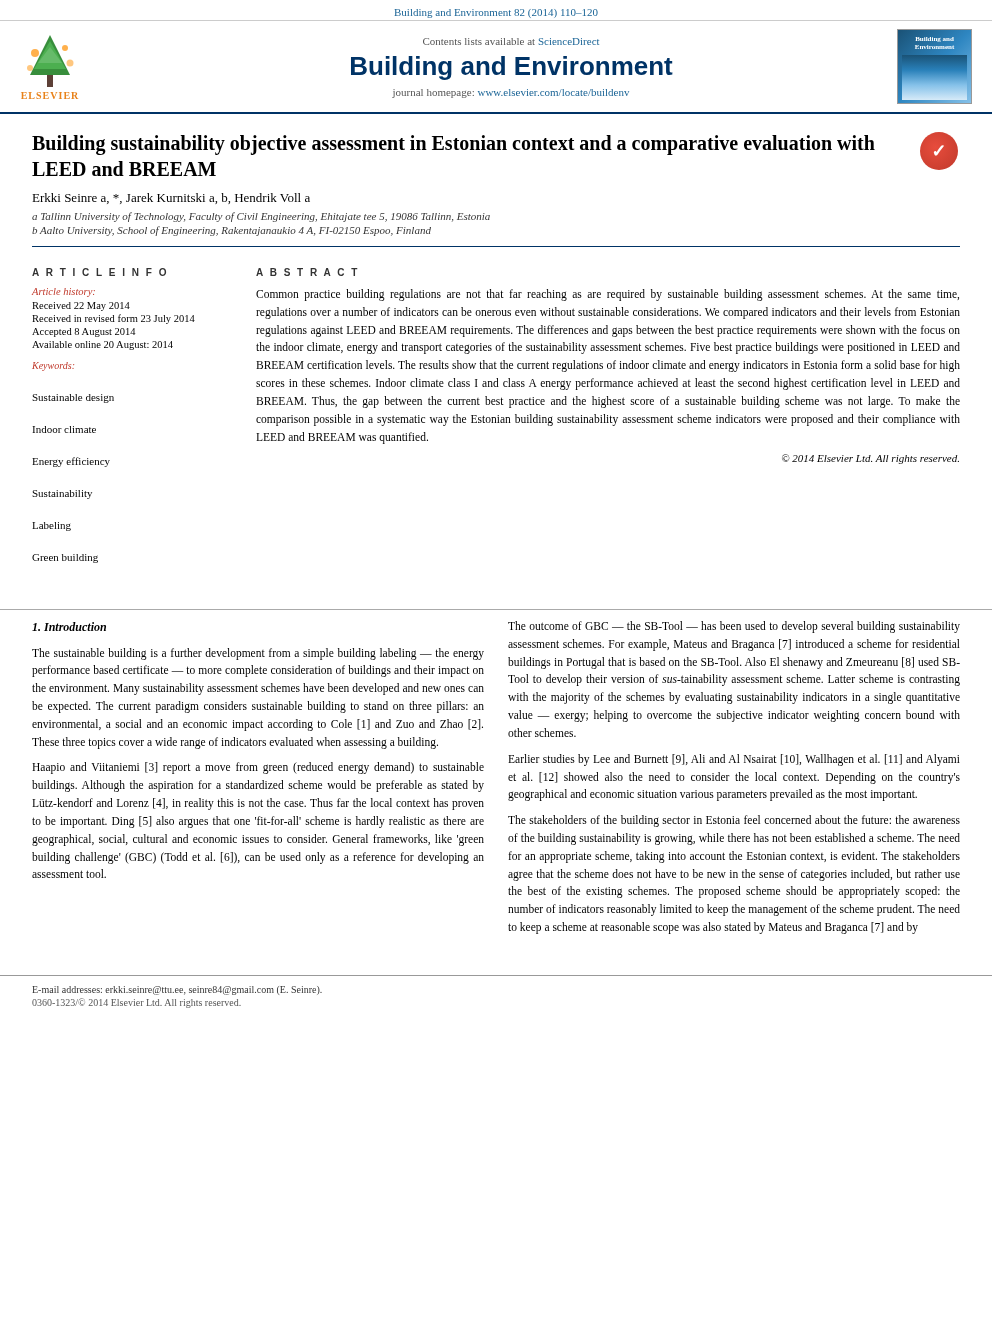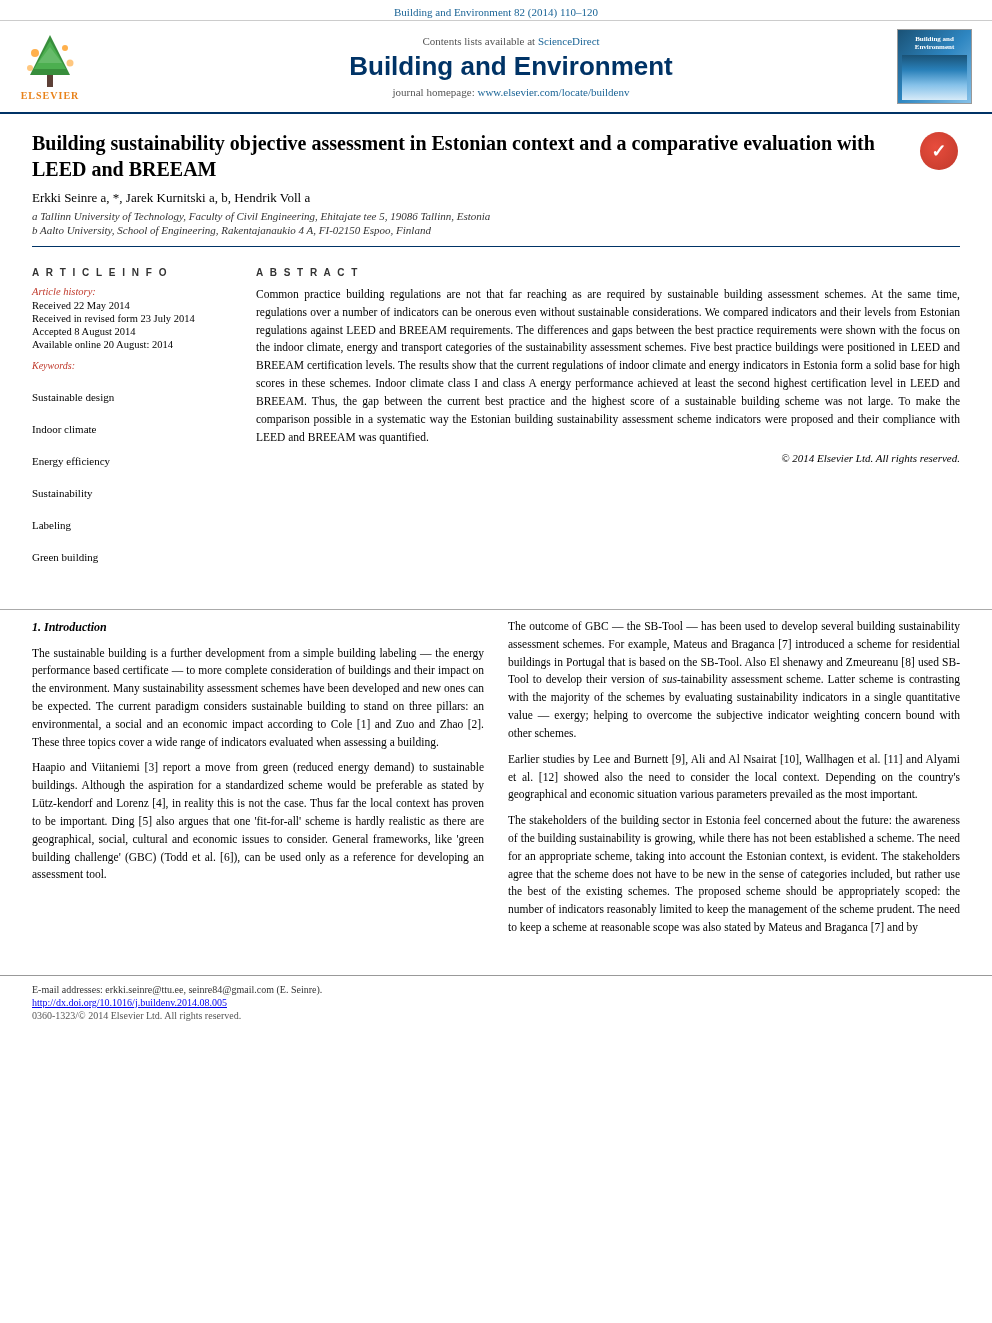--- a/index.html
+++ b/index.html
@@ -392,17 +392,14 @@
       </div>
     </div>
 
   </div>
 </div>
 
 <div class="footnote-area">
   <div class="footnote-text">
     <span>E-mail addresses: erkki.seinre@ttu.ee, seinre84@gmail.com (E. Seinre).</span>
   </div>
-  <div class="footer-doi">
-    <a href="#">http://dx.doi.org/10.1016/j.buildenv.2014.08.005</a>
-  </div>
   <div class="footer-issn">0360-1323/© 2014 Elsevier Ltd. All rights reserved.</div>
 </div>
 
 </body></html>

